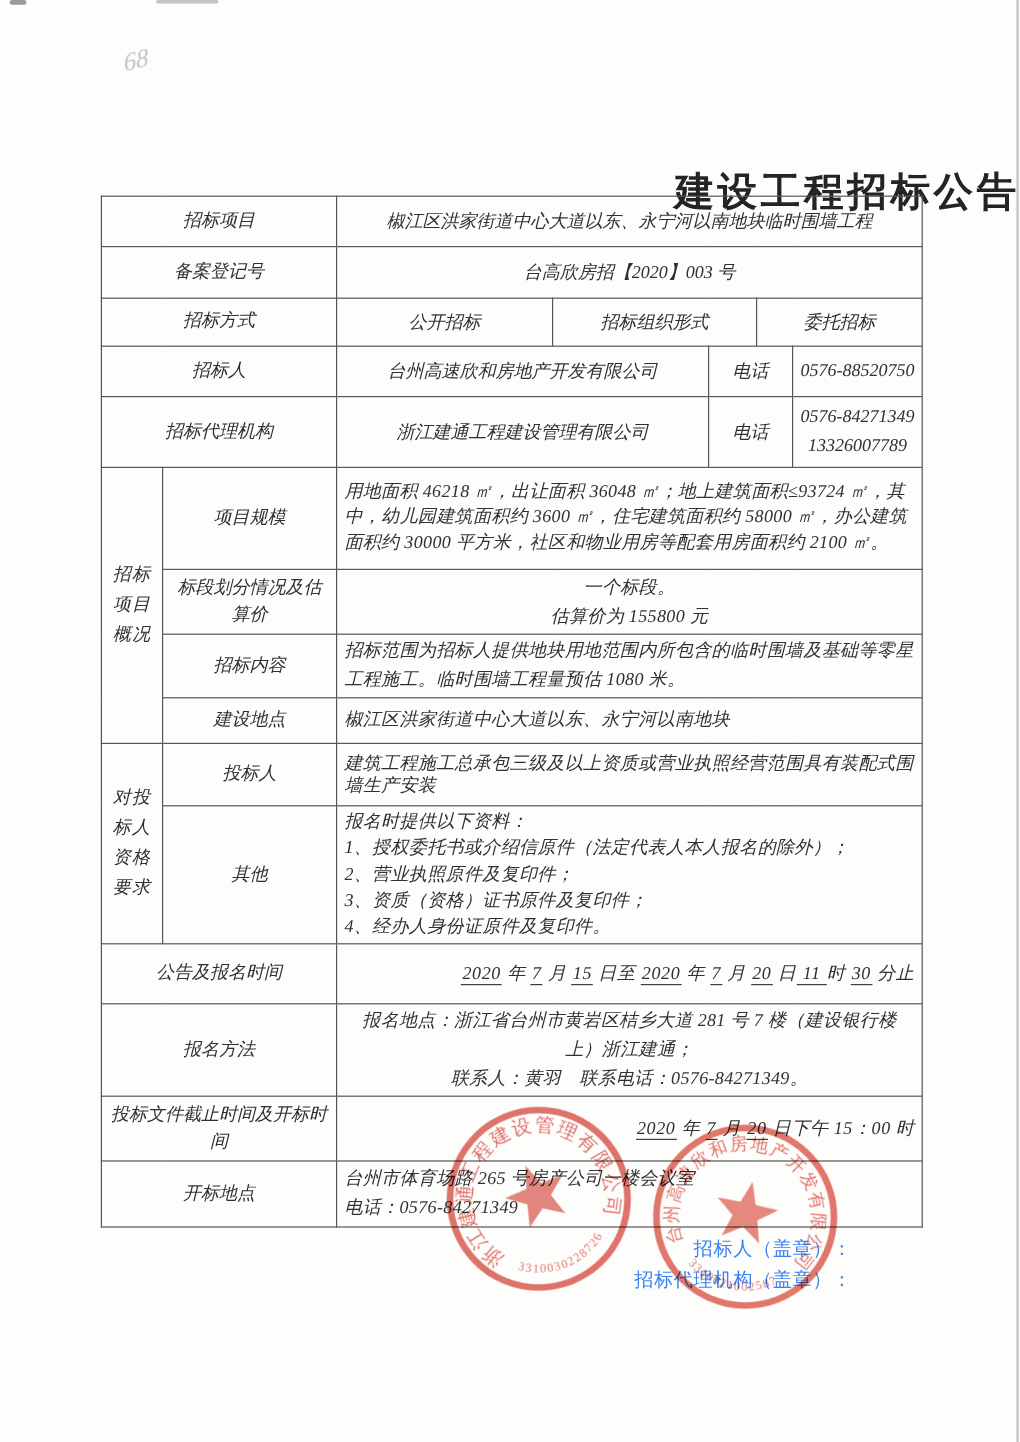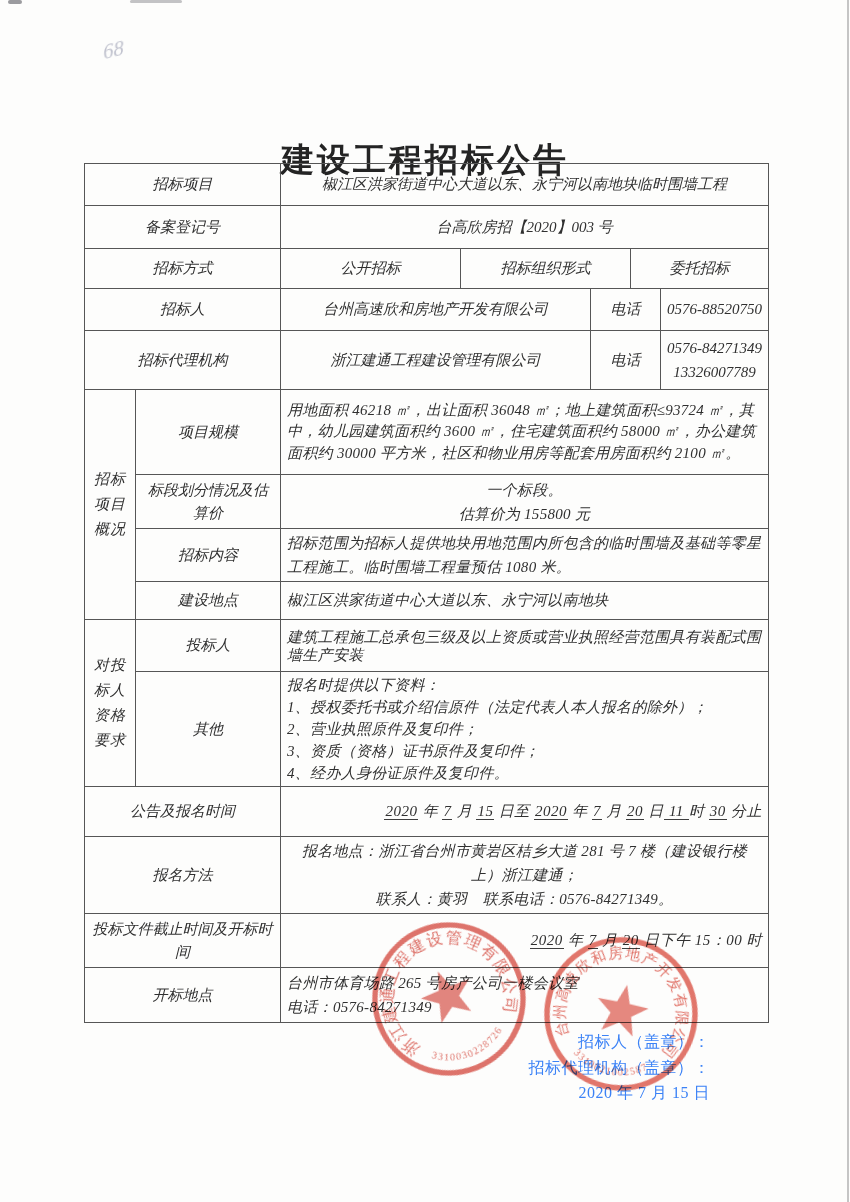--- a/index.html
+++ b/index.html
@@ -1,18 +1,18 @@
 <!DOCTYPE html>
 <html><head>
 <meta charset="utf-8">
 <style>
   html,body{margin:0;padding:0;background:#e8e8e8;}
   .page{position:relative;width:850px;height:1202px;background:#fdfdfc;overflow:hidden;
         font-family:"Liberation Serif","DejaVu Serif",serif;color:#333;}
-  .title{position:absolute;top:116px;left:0;width:100%;text-align:center;
+  .title{position:absolute;top:116px;left:0;width:100%;text-align:right;
          font-size:33px;font-weight:bold;letter-spacing:3px;color:#242424;}
   table.doc{position:absolute;left:84px;top:163px;width:684px;border-collapse:collapse;
             table-layout:fixed;}
   table.doc td{border:1.4px solid #565656;font-size:15px;color:#303030;
                vertical-align:middle;padding:2px 6px;word-break:break-all;overflow:hidden;font-style:italic;}
   td.lbl{text-align:center;line-height:23px;padding:2px 10px;}
   td.grp{text-align:center;line-height:25px;padding:2px 9px;letter-spacing:1px;}
   td.ctr{text-align:center;}
   td.cnt{text-align:left;padding:4px 10px;line-height:21.5px;letter-spacing:.3px;}
   td.cnt2{text-align:center;padding:4px 10px;line-height:24px;letter-spacing:.3px;}
@@ -138,21 +138,20 @@
             <div>台州市体育场路 265 号房产公司一楼会议室</div>
             <div>电话：0576-84271349</div>
           </td>
     </tr>
   </tbody>
     </table>
 
   <div class="sig">
     <div>招标人（盖章）：</div>
     <div>招标代理机构（盖章）：</div>
-    <div>2020 年 7 月 15 日</div>
   </div>
 
   <div class="stamp stamp-left" style="color: rgb(213, 71, 60);">
     <svg viewBox="0 0 200 200">
       <circle cx="100" cy="100" r="87" fill="none" stroke="currentColor" stroke-width="6.5" stroke-opacity=".9"></circle>
       <path id="sl-top" d="M 42.8 133 A 66 66 0 1 1 157.2 133" fill="none"></path>
       <path id="sl-bot" d="M 46 148 A 72 72 0 0 0 154 148" fill="none"></path>
       <polygon fill="currentColor" fill-opacity=".78" points="100,65 107.6,86.5 130.4,87.1 112.4,101 118.8,122.9 100,110 81.2,122.9 87.6,101 69.6,87.1 92.4,86.5"></polygon>
       <text font-size="19" letter-spacing="2" fill="currentColor" fill-opacity=".92">
         <textPath href="#sl-top" startOffset="50%" text-anchor="middle">浙江建通工程建设管理有限公司</textPath>

